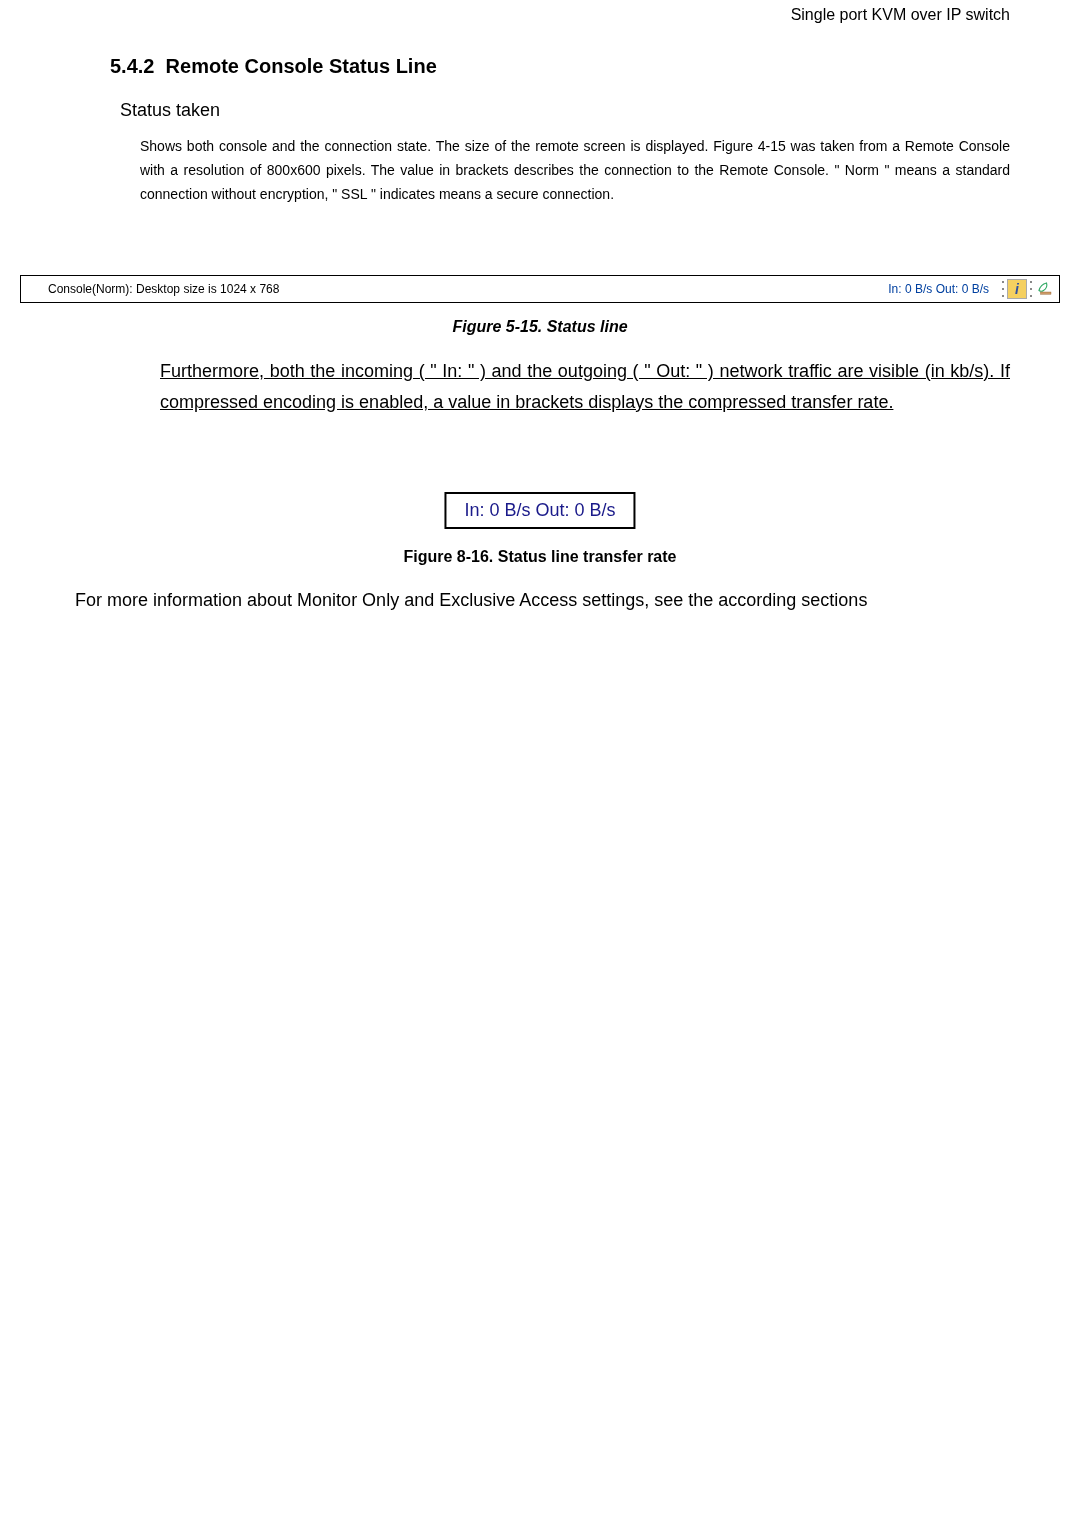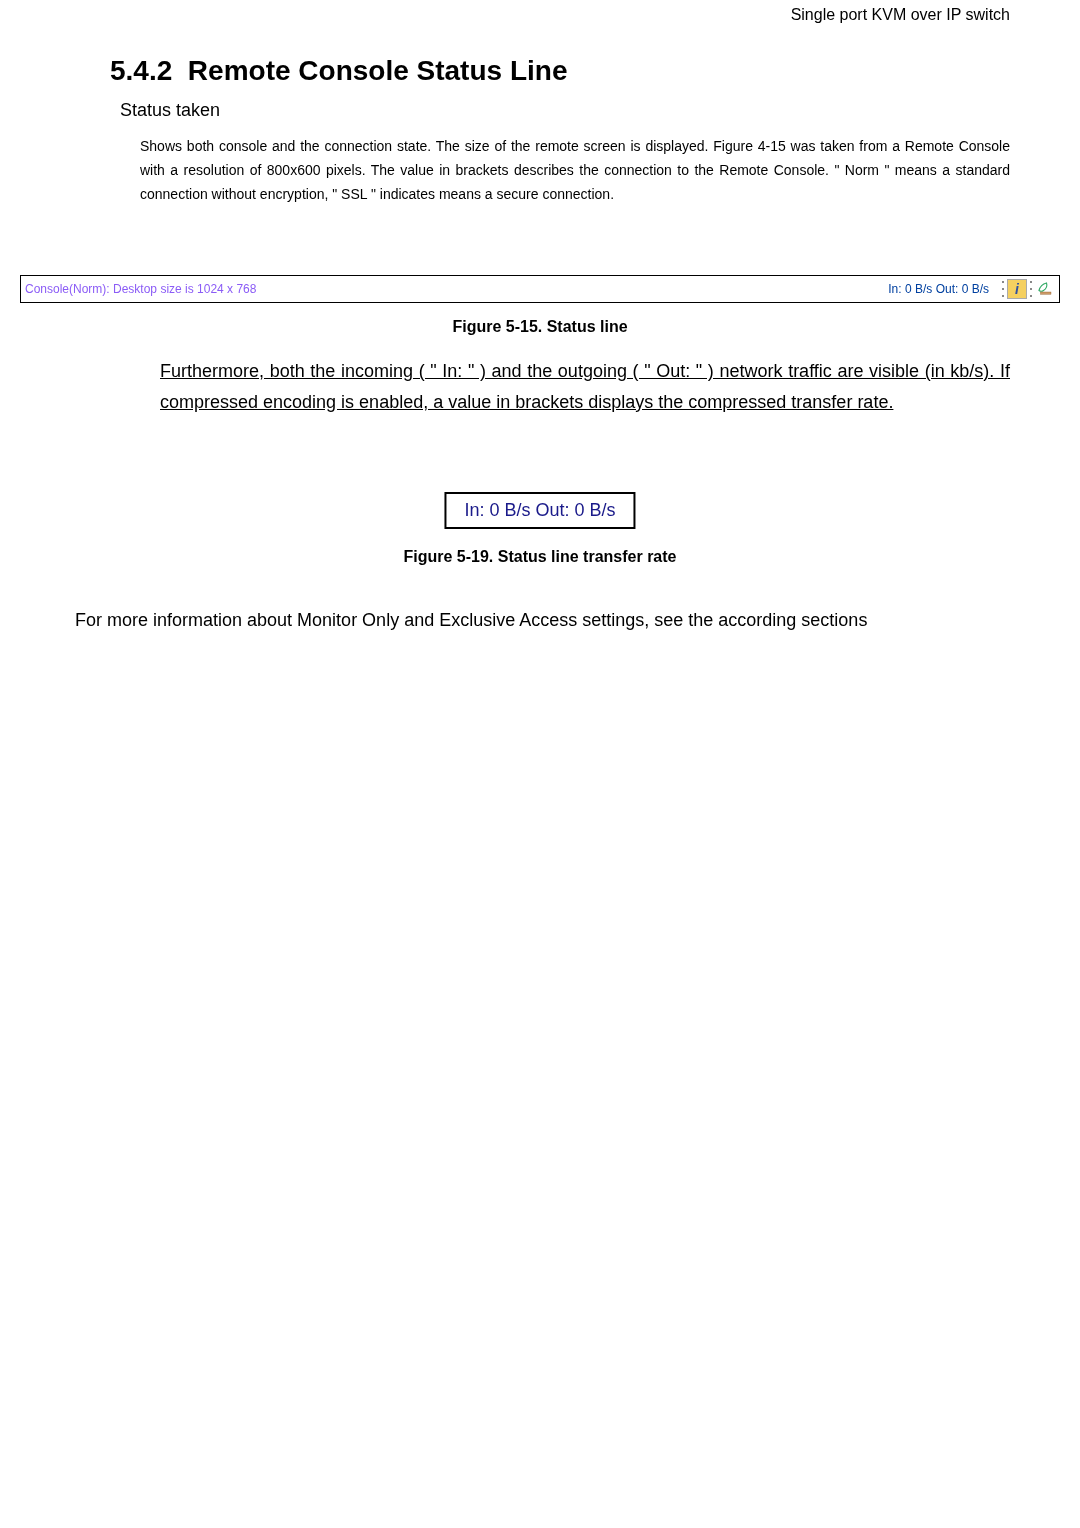--- a/index.html
+++ b/index.html
@@ -18,21 +18,21 @@
     .header-right {
       position: absolute;
       top: 6px;
       right: 70px;
       font-size: 16px;
     }
     .section-heading {
       position: absolute;
       top: 55px;
       left: 110px;
-      font-size: 28px;
+      font-size: 20px;
       font-weight: bold;
     }
     .status-line-label {
       position: absolute;
       top: 100px;
       left: 120px;
       font-size: 18px;
     }
     .body-paragraph-1 {
       position: absolute;
@@ -50,23 +50,24 @@
       right: 20px;
       border: 1px solid #000;
       height: 28px;
       display: flex;
       align-items: center;
       justify-content: space-between;
       background: #fff;
       padding: 0 4px;
     }
     .console-text {
-      color: #8b5cf6;
+      color: #000000;
       font-size: 12px;
       font-family: Arial, sans-serif;
+      margin-left: 23px;
     }
     .traffic-block {
       display: flex;
       align-items: center;
       gap: 12px;
     }
     .traffic-text {
       color: #0040a0;
       font-size: 12px;
     }
@@ -114,20 +115,21 @@
       height: 18px;
     }
     .caption-1 {
       position: absolute;
       top: 318px;
       left: 0;
       right: 0;
       text-align: center;
       font-weight: bold;
       font-size: 16px;
+      font-style: italic;
     }
     .body-paragraph-2 {
       position: absolute;
       top: 356px;
       left: 160px;
       right: 70px;
       font-size: 18px;
       text-align: justify;
       line-height: 1.7;
       text-decoration: underline;
@@ -151,21 +153,20 @@
       text-align: center;
       font-weight: bold;
       font-size: 16px;
     }
     .final-paragraph {
       position: absolute;
       top: 590px;
       left: 75px;
       right: 70px;
       font-size: 18px;
-      margin-top: 20px;
     }
   </style>
 </head>
 <body>
 
 <div class="header-right">Single port KVM over IP switch</div>
 
 <div class="section-heading">
   <span>5.4.2</span>&nbsp;&nbsp;<span>Remote Console Status Line</span>
 </div>
@@ -199,15 +200,15 @@
     </div>
   </div>
 </div>
 
 <div class="caption-1">Figure 5-15. Status line</div>
 
 <div class="body-paragraph-2">Furthermore, both the incoming ( " In: " ) and the outgoing ( " Out: " ) network traffic are visible (in kb/s). If compressed encoding is enabled, a value in brackets displays the compressed transfer rate.</div>
 
 <div class="transfer-rate-box">In: 0 B/s Out: 0 B/s</div>
 
-<div class="caption-2">Figure 5-19. Status line transfer rate</div>
+<div class="caption-2">Figure 8-16. Status line transfer rate</div>
 
 <div class="final-paragraph">For more information about Monitor Only and Exclusive Access settings, see the according sections</div>
 
 </body></html>

